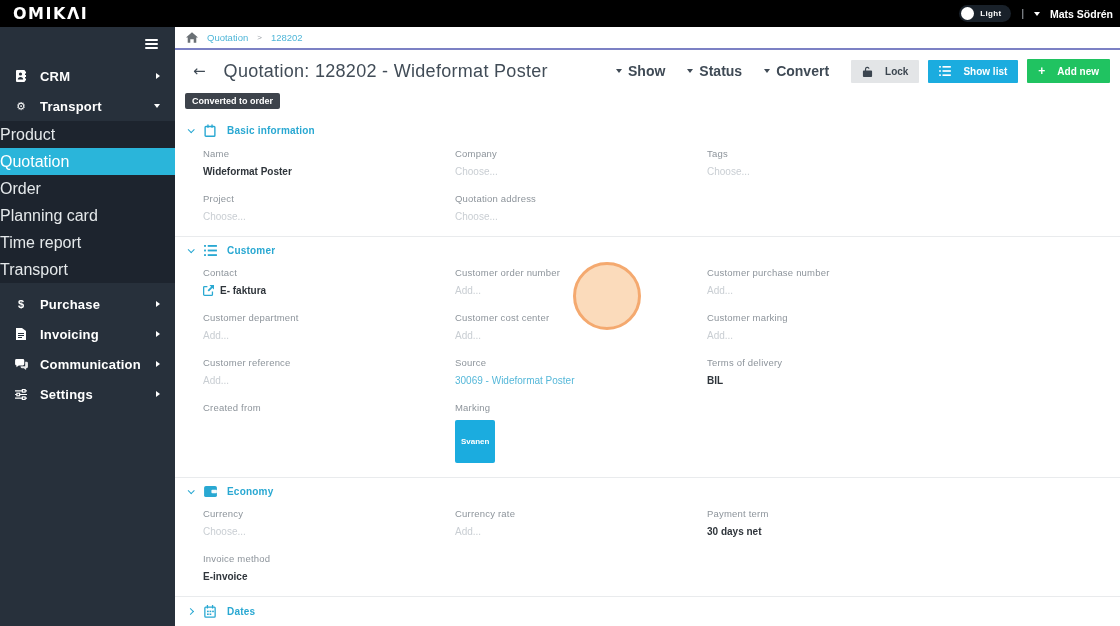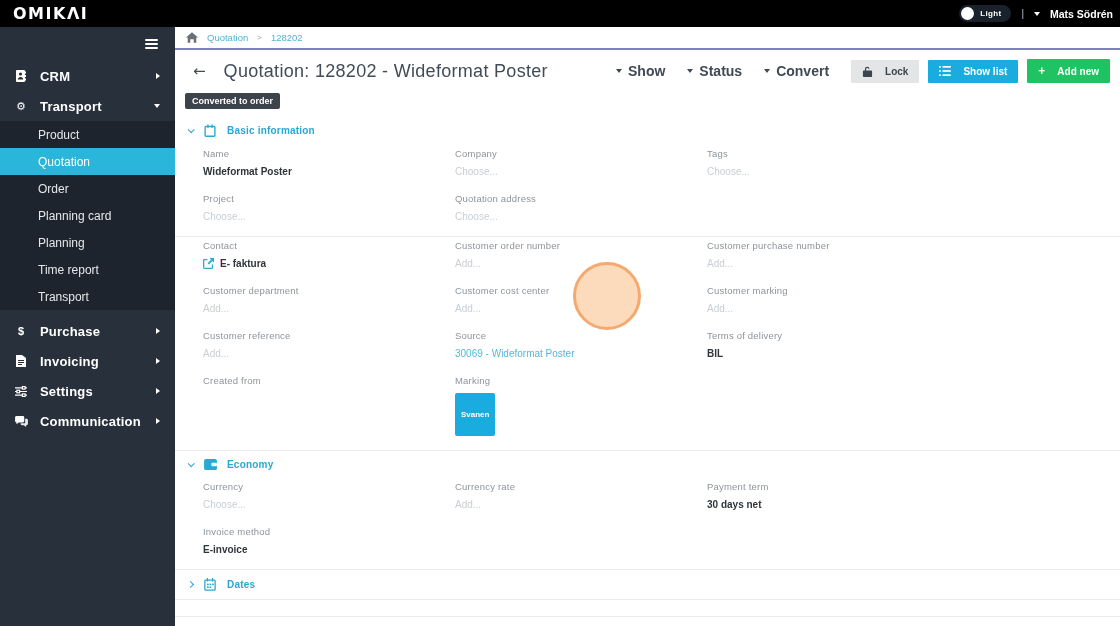--- a/index.html
+++ b/index.html
@@ -26,21 +26,21 @@
 
   
   .sidebar { position:absolute; top:27px; left:0; width:175px; bottom:0; background:#27303b; z-index:5; }
   .burger-row { height:34px; display:flex; justify-content:flex-end; align-items:center; padding-right:17px; }
   .burger { width:13px; height:10px; display:flex; flex-direction:column; justify-content:space-between; cursor:pointer; }
   .burger i { display:block; height:1.6px; background:#fff; border-radius:1px; }
   .nav-item { height:30px; display:flex; align-items:center; padding:0 15px 0 14px; gap:12px; cursor:pointer; color:#fff; }
   .nav-icon { width:14px; display:flex; justify-content:center; align-items:center; font-size:11px; color:#fff; }
   .nav-label { flex:1; font-size:13px; font-weight:bold; letter-spacing:0.2px; }
   .submenu { background:#1d242e; }
-  .submenu-item { height:27px; display:flex; align-items:center; padding-left:38px; font-size:12px;
+  .submenu-item { height:27px; display:flex; align-items:center; font-size:16px;
                   color:#e4e8ea; cursor:pointer; }
   .submenu-item.active { background:#2ab5da; color:#fff; }
   .group-gap { margin-top:6px; }
   .gear-wrap { position:relative; font-family:"DejaVu Sans", sans-serif; }
   .gear-main { font-size:11px; line-height:1; }
 
   
   .content { position:absolute; left:175px; top:27px; right:0; bottom:0; background:#fff; overflow:hidden; }
   .breadcrumb { height:23px; display:flex; align-items:center; gap:9px; padding-left:11px;
                 border-bottom:2px solid #7c81c4; font-size:9.5px; }
@@ -137,21 +137,20 @@
         </span>
       <span class="nav-label">Transport</span>
       <span class="tri-down"></span>
     </div>
 
     <div class="submenu">
       <div class="submenu-item">Product</div>
       <div class="submenu-item active">Quotation</div>
       <div class="submenu-item">Order</div>
       <div class="submenu-item">Planning card</div>
-      <div class="submenu-item">Planning</div>
       <div class="submenu-item">Time report</div>
       <div class="submenu-item">Transport</div>
     </div>
 
     <div class="nav-item group-gap">
       <span class="nav-icon" style="font-size:11px;font-weight:bold;">$</span>
       <span class="nav-label">Purchase</span>
       <span class="tri-right"></span>
     </div>
 
@@ -165,39 +164,39 @@
               <rect x="2" y="9" width="4" height="1"></rect>
             </g>
           </svg>
       </span>
       <span class="nav-label">Invoicing</span>
       <span class="tri-right"></span>
     </div>
 
     <div class="nav-item">
       <span class="nav-icon">
+        <svg width="13" height="11" viewBox="0 0 14 12" fill="currentColor">
+            <path d="M0 1.5A1.5 1.5 0 011.5 0h7A1.5 1.5 0 0110 1.5v4A1.5 1.5 0 018.5 7H4L1.5 9V7A1.5 1.5 0 010 5.5z"></path>
+            <path d="M11 3h1.5A1.5 1.5 0 0114 4.5v4A1.5 1.5 0 0112.5 10H12v2l-2.5-2H7.5A1.5 1.5 0 016 8.5V8h5z" opacity="0.9"></path>
+          </svg>
+      </span>
+      <span class="nav-label">Communication</span>
+      <span class="tri-right"></span>
+    </div>
+
+    <div class="nav-item">
+      <span class="nav-icon">
         <svg width="12" height="11" viewBox="0 0 13 12" fill="none" stroke="currentColor" stroke-width="1.3">
             <path d="M0 2h13M0 6h13M0 10h13"></path>
             <rect x="8" y="0.6" width="3" height="2.8" fill="#27303b"></rect>
             <rect x="2" y="4.6" width="3" height="2.8" fill="#27303b"></rect>
             <rect x="8" y="8.6" width="3" height="2.8" fill="#27303b"></rect>
           </svg>
       </span>
       <span class="nav-label">Settings</span>
-      <span class="tri-right"></span>
-    </div>
-
-    <div class="nav-item">
-      <span class="nav-icon">
-        <svg width="13" height="11" viewBox="0 0 14 12" fill="currentColor">
-            <path d="M0 1.5A1.5 1.5 0 011.5 0h7A1.5 1.5 0 0110 1.5v4A1.5 1.5 0 018.5 7H4L1.5 9V7A1.5 1.5 0 010 5.5z"></path>
-            <path d="M11 3h1.5A1.5 1.5 0 0114 4.5v4A1.5 1.5 0 0112.5 10H12v2l-2.5-2H7.5A1.5 1.5 0 016 8.5V8h5z" opacity="0.9"></path>
-          </svg>
-      </span>
-      <span class="nav-label">Communication</span>
       <span class="tri-right"></span>
     </div>
   </div>
 
   <div class="content">
 
     <div class="breadcrumb">
       <span style="display:flex;">
         <svg width="12" height="11" viewBox="0 0 14 12" fill="#6a7075">
             <path d="M7 0l7 6h-2v6H9V8H5v4H2V6H0z"></path>
@@ -286,20 +285,34 @@
           </div>
           <div class="field">
             <div class="field-label">Quotation address</div>
             <div class="ph">Choose...</div>
           </div>
           <div></div>
         </div>
       </div>
 
       <div class="section">
+        <div class="section-header">
+          <span class="chev down"></span>
+          <span class="sec-icon">
+            <svg width="13" height="11" viewBox="0 0 14 12" fill="currentColor">
+                <rect y="0" width="2" height="2"></rect>
+                <rect x="4" y="0" width="10" height="2"></rect>
+                <rect y="5" width="2" height="2"></rect>
+                <rect x="4" y="5" width="10" height="2"></rect>
+                <rect y="10" width="2" height="2"></rect>
+                <rect x="4" y="10" width="10" height="2"></rect>
+              </svg>
+          </span>
+          <span class="section-title">Customer</span>
+        </div>
         <div class="fields">
           <div class="field">
             <div class="field-label">Contact</div>
             <div class="contact-value">
               <span class="edit-icon">
                 <svg width="11" height="11" viewBox="0 0 12 12">
                     <path fill="none" stroke="currentColor" stroke-width="1.4" d="M10.3 7.2v3.1a1 1 0 01-1 1H1.7a1 1 0 01-1-1V2.7a1 1 0 011-1h3.1"></path>
                     <path fill="currentColor" d="M7 0h5v5L10.2 3.2 6.4 7 5 5.6l3.8-3.8z"></path>
                   </svg>
               </span>

